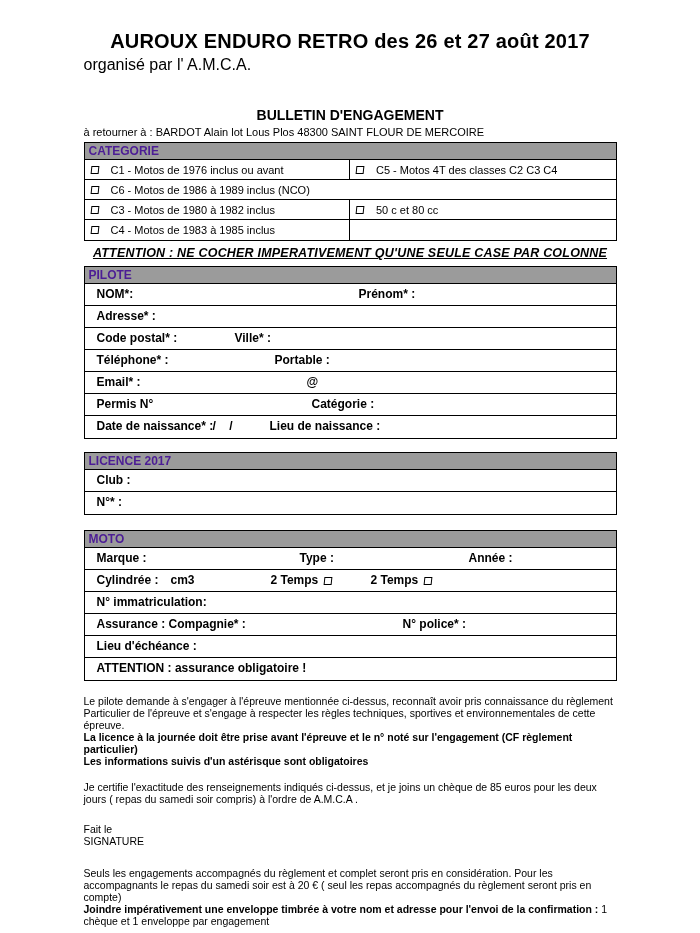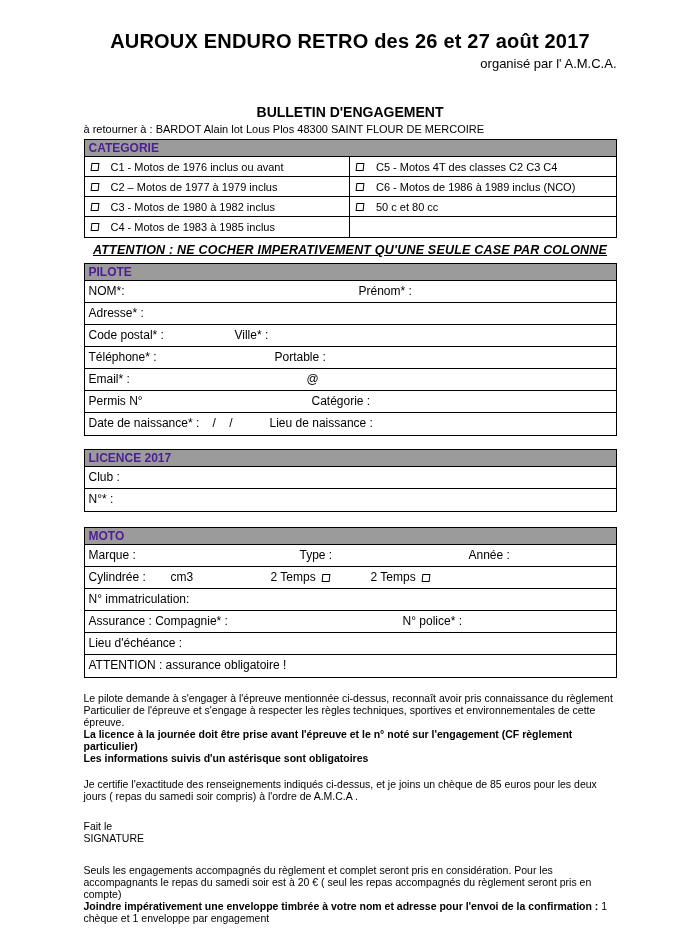--- a/index.html
+++ b/index.html
@@ -4,21 +4,21 @@
 <style>
   * { margin:0; padding:0; box-sizing:border-box; }
   body {
     width:700px; height:933px; background:#ffffff; color:#000;
     font-family:"Liberation Sans", sans-serif; overflow:hidden;
   }
   .page { width:700px; height:933px; padding-top:30px; }
   .content { width:533px; margin:0 auto; }
 
   .doc-title { text-align:center; font-size:20px; font-weight:bold; letter-spacing:.2px; }
-  .doc-subtitle { text-align:right; font-size:13px; margin-top:3px; }
+  .doc-subtitle { text-align:left; font-size:16px; margin-top:3px; }
   .bulletin-title { text-align:center; font-size:14px; font-weight:bold; margin-top:33px; }
   .return-line { font-size:11px; margin-top:3px; }
 
   .section-bar {
     margin-top:4px; height:18px; background:#9b9b9b; border:1px solid #000;
     color:#4c1d95; font-weight:bold; font-size:12px; line-height:16px; padding-left:4px;
   }
   .mt13 { margin-top:13px; }
   .mt15 { margin-top:15px; }
 
@@ -35,21 +35,21 @@
   }
   .cb.inline { margin:0 0 0 6px; vertical-align:-1px; }
 
   .attention-note {
     text-align:center; font-size:12.5px; font-weight:bold; font-style:italic;
     text-decoration:underline; margin-top:5px; letter-spacing:.2px;
   }
 
   .form-row {
     position:relative; height:22px; border-bottom:1px solid #000;
-    font-size:12px; font-weight:normal; line-height:21px; padding-left:4px;
+    font-size:12px; font-weight:bold; line-height:21px; padding-left:12px;
   }
   .form-row:last-child { border-bottom:none; }
   .abs { position:absolute; top:0; }
   .pre { white-space:pre; }
 
   .legal { font-size:10.5px; line-height:12px; margin-top:14px; }
   .legal strong { font-size:10.5px; }
   .gap18 { margin-top:18px; }
   .gap20 { margin-top:20px; }
 </style>
@@ -70,24 +70,20 @@
         <div class="cat-cell first">
             <span class="cb"></span>
             <span>C1 - Motos de 1976 inclus ou avant</span>
           </div>
         <div class="cat-cell">
             <span class="cb"></span>
             <span>C5 - Motos 4T des classes C2 C3 C4</span>
           </div>
       </div>
       <div class="cat-row">
-        <div class="cat-cell first">
-            <span class="cb"></span>
-            <span>C2 –  Motos de 1977 à 1979 inclus</span>
-          </div>
         <div class="cat-cell">
             <span class="cb"></span>
             <span>C6 - Motos de 1986 à 1989 inclus (NCO)</span>
           </div>
       </div>
       <div class="cat-row">
         <div class="cat-cell first">
             <span class="cb"></span>
             <span>C3 - Motos de 1980 à 1982 inclus</span>
           </div>

